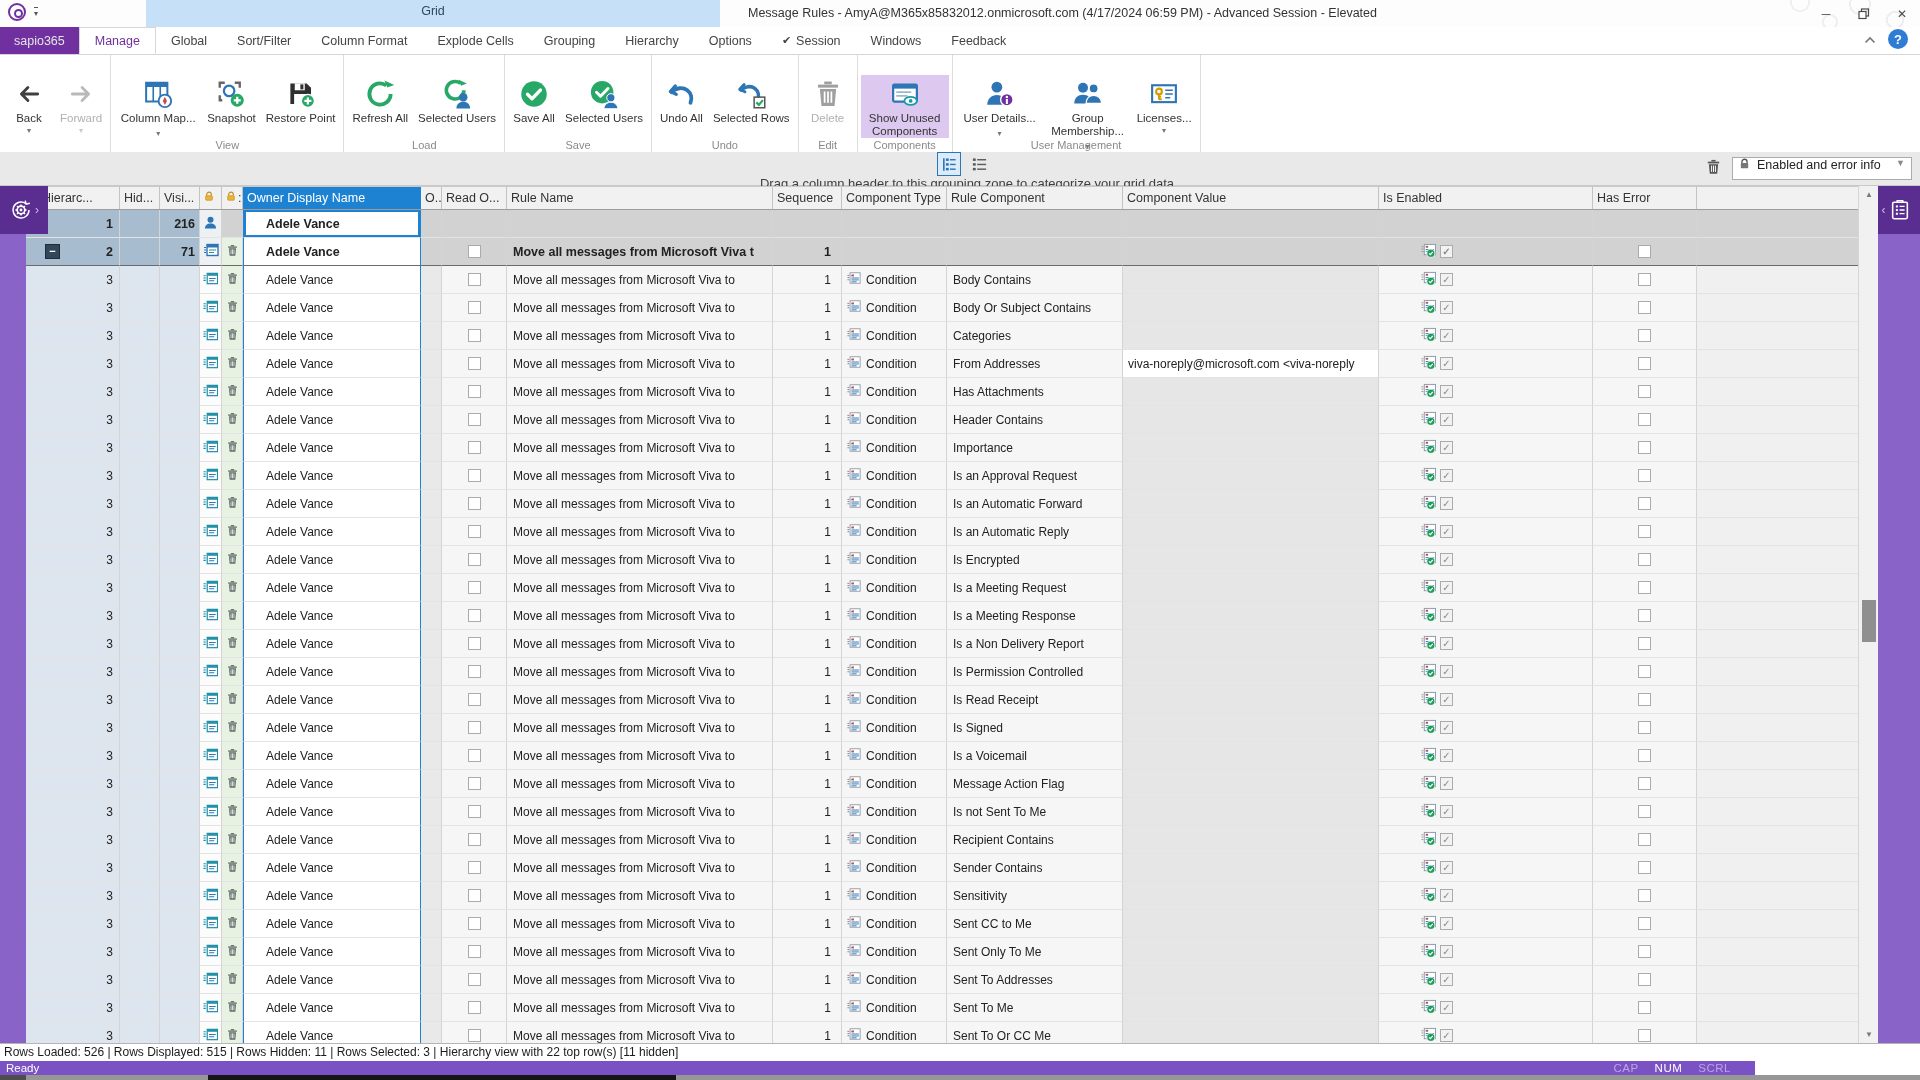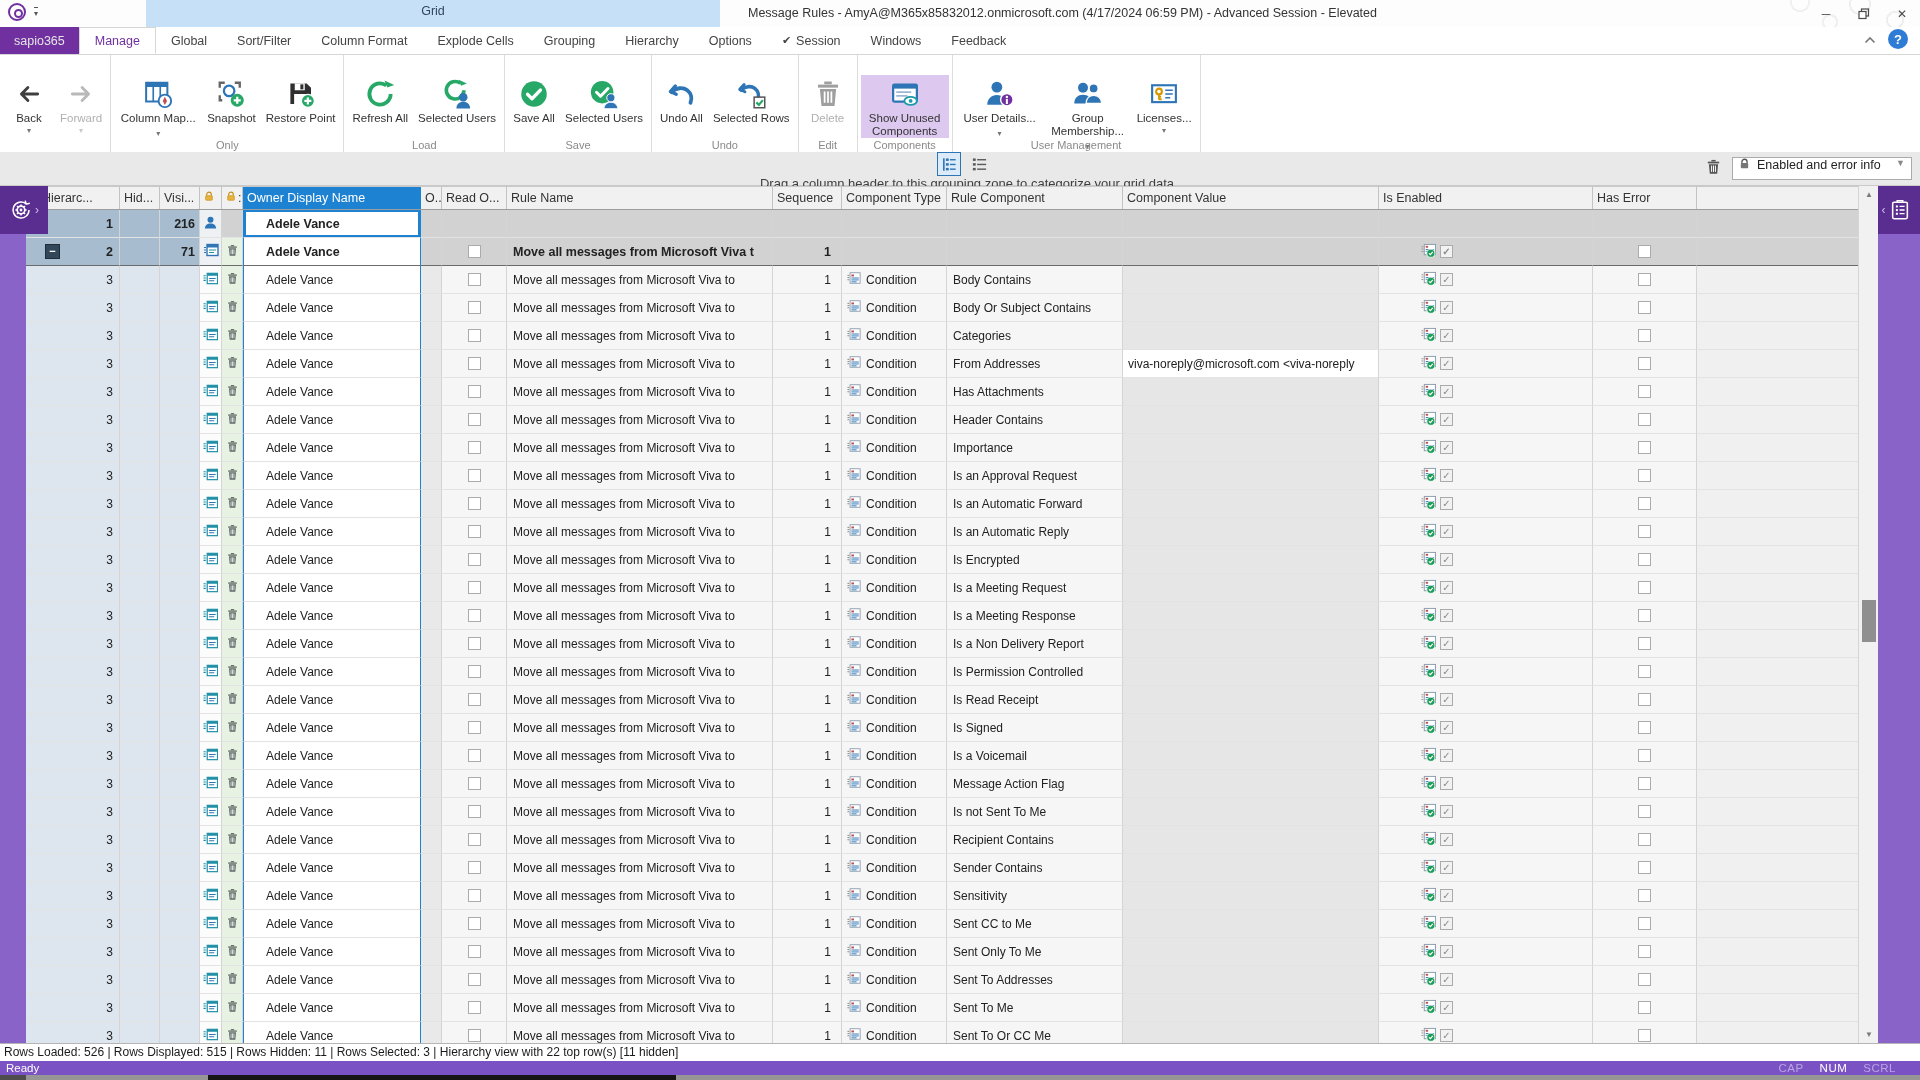--- a/index.html
+++ b/index.html
@@ -109,21 +109,21 @@
   .right-strip { position:absolute; right:0; top:186px; width:42px; height:857px; background:#8a63c8; }
   .right-square { position:absolute; right:0; top:186px; width:48px; height:48px; background:#5a2d91; display:flex; align-items:center; justify-content:center; gap:3px; color:#fff; }
   .right-square .chev { font-size:12px; color:#cdbbe8; }
   .vscroll { position:absolute; left:1858px; top:186px; width:20px; height:857px; background:#f1f1f1; border-left:1px solid #d5d5d5; }
   .vscroll .arr { position:absolute; left:0; width:20px; height:17px; color:#7a7a7a; font-size:8px; display:flex; align-items:center; justify-content:center; }
   .vscroll .arr.down { bottom:0; }
   .vscroll .thumb { position:absolute; left:3px; top:414px; width:14px; height:42px; background:#8f8f8f; }
 
   
   .statusline { position:absolute; left:0; top:1043px; width:1920px; height:18px; background:#fff; border-top:1px solid #b5b5b5; font-size:12px; color:#1b1b1b; line-height:17px; padding-left:4px; }
-  .statusbar { position:absolute; left:0; top:1061px; width:1920px; height:14px; background:#7a52c4; color:#fff; font-size:11.5px; display:flex; align-items:center; padding:0 24px 0 6px;gap:27px; }
+  .statusbar { position:absolute; left:0; top:1061px; width:1755px; height:14px; background:#7a52c4; color:#fff; font-size:11.5px; display:flex; align-items:center; padding:0 24px 0 6px;gap:27px; }
   .statusbar .ready { flex:1; }
   .statusbar .keys { display:flex; gap:16px; }
   .statusbar .key { color:#b9a6e3; letter-spacing:.5px; }
   .statusbar .key.active { color:#fff; }
   .hscroll { position:absolute; left:0; top:1075px; width:1920px; height:5px; background:#969696; }
   .hscroll .corner { position:absolute; left:0; top:0; width:26px; height:5px; background:#4d4d4d; }
   .hscroll .thumb { position:absolute; left:208px; top:0; width:468px; height:5px; background:#161616; }
 </style>
 </head>
 <body>
@@ -255,21 +255,21 @@
                 <rect x="7" y="3.5" width="8" height="5.5" fill="#fff"></rect>
                 <rect x="11.5" y="4.3" width="2.4" height="4" fill="#2f2f2f"></rect>
                 <rect x="6.5" y="12" width="11" height="8" fill="#fff"></rect>
                 <circle cx="17.5" cy="17.5" r="5.2" fill="#27a867" stroke="#fff" stroke-width="1"></circle>
                 <path d="M17.5 14.7v5.6M14.7 17.5h5.6" stroke="#fff" stroke-width="1.8"></path>
               </svg>
             </div>
             <div class="rlabel">Restore Point</div>
           </div>
         </div>
-        <div class="rgroup-name">Only</div>
+        <div class="rgroup-name">View</div>
       </div>
       <div class="rgroup">
         <div class="rgroup-buttons">
           <div class="rbtn">
             <div class="ricon">
               <svg width="30" height="30" viewBox="0 0 24 24">
                 <path d="M20.5 12a8.5 8.5 0 1 1-3.4-6.8" fill="none" stroke="#27a867" stroke-width="3.1"></path>
                 <path d="M15.6 1.2l2.2 5.6 5.6-2z" fill="#27a867"></path>
               </svg>
             </div>

